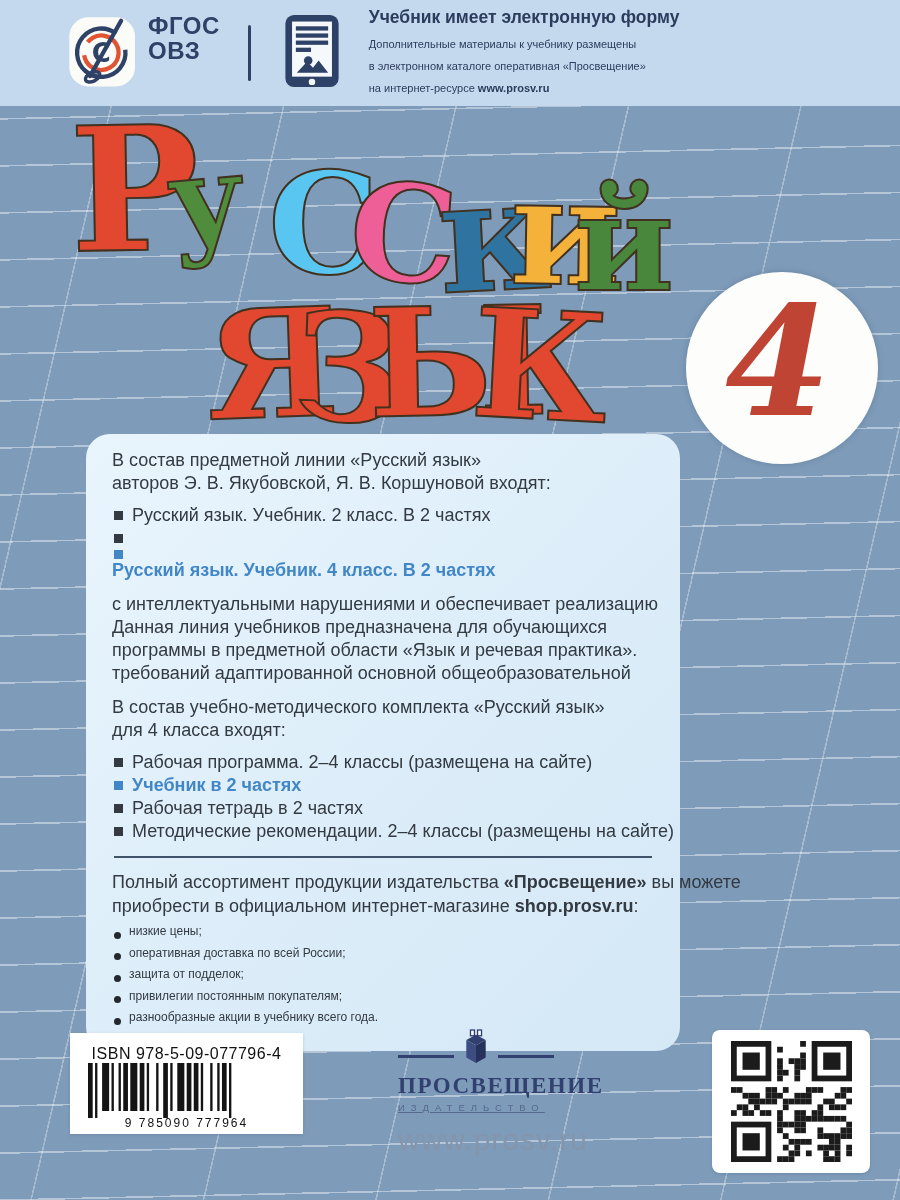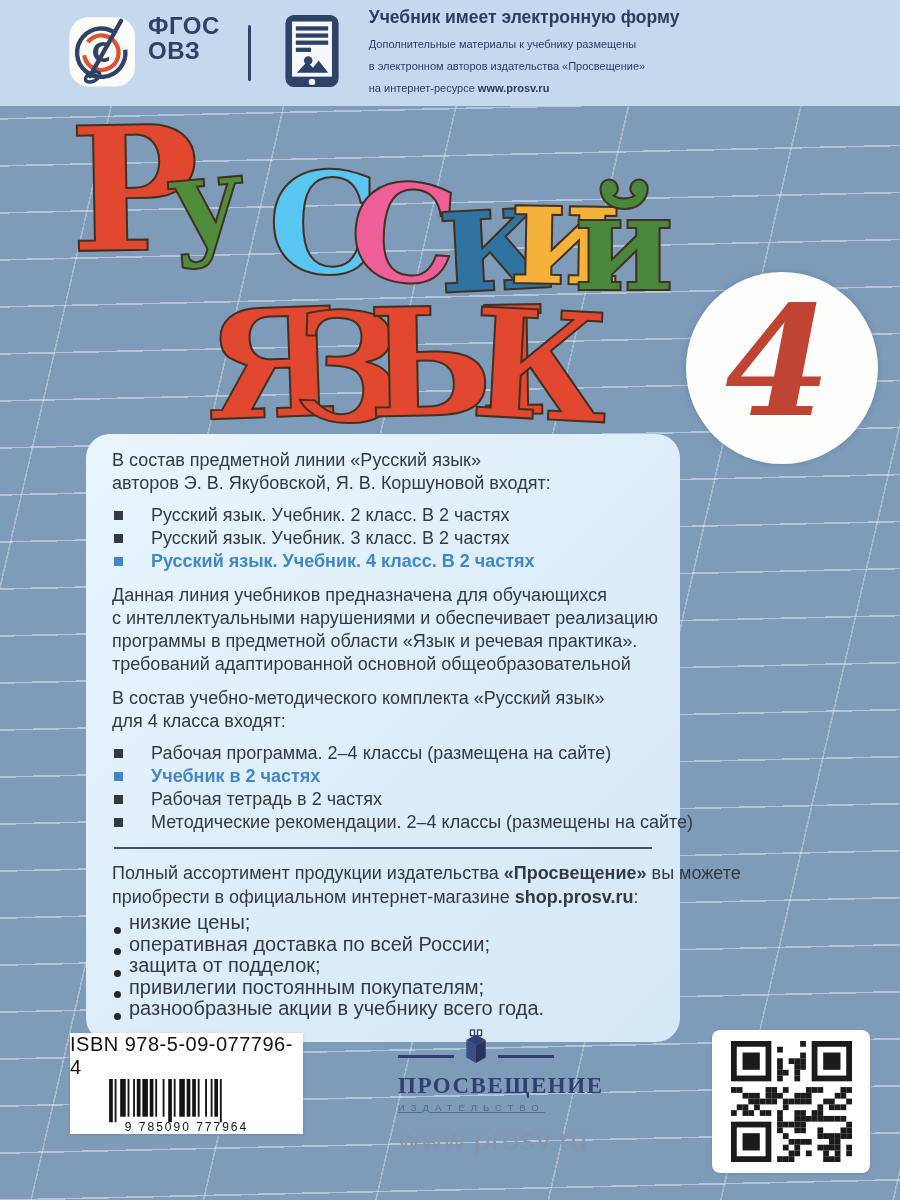--- a/index.html
+++ b/index.html
@@ -75,35 +75,35 @@
   .panel{
     left:86px;top:434px;width:594px;
     background:linear-gradient(135deg,#e9f5fd 0%,#dcedf9 55%,#d5e8f6 100%);
     border-radius:24px;
     padding:15px 26px 22px 26px;box-sizing:border-box;
     color:#333a41;font-size:18px;line-height:23px;
   }
   .p-line{white-space:nowrap;}
   .blk{margin-bottom:9px;}
   .blk-b{margin-bottom:11px;}
-  .li{display:flex;align-items:flex-start;white-space:nowrap;gap:19px;}
+  .li{display:flex;align-items:flex-start;white-space:nowrap;}
   .li .sq{flex:0 0 auto;width:9px;height:9px;background:currentColor;margin:7px 9px 0 2px;}
   .li.hl{font-weight:bold;}
   .divider{height:0;border-top:2px solid #41526b;margin:13px 2px 12px 2px;}
   .shop-line{white-space:nowrap;line-height:24px;}
-  .rli{display:flex;align-items:flex-end;white-space:nowrap;line-height:21.5px;font-size:20px;}
+  .rli{display:flex;align-items:center;white-space:nowrap;line-height:21.5px;font-size:12px;}
   .rli .dot{flex:0 0 auto;width:7px;height:7px;border-radius:50%;background:#23282e;margin:7px 8px 0 2px;}
 
   
   .barcode-box{
     left:70px;top:1033px;width:233px;height:101px;background:#fff;
     display:flex;flex-direction:column;align-items:center;z-index:2;
     box-shadow:0 1px 3px rgba(40,60,90,.2);
   }
-  .isbn{font-size:20px;color:#111;margin-top:0;letter-spacing:.5px;}
+  .isbn{font-size:16px;color:#111;margin-top:12px;letter-spacing:.5px;}
   .bc-digits{font-size:12px;color:#111;letter-spacing:2px;margin-top:-3px;}
   .publisher{
     left:398px;top:1028px;width:212px;z-index:2;
     display:flex;flex-direction:column;align-items:flex-start;color:#32406f;
   }
   .pub-toprow{display:flex;align-items:center;gap:7px;}
   .pub-rule{width:56px;height:3px;background:#32406f;margin-top:14px;}
   .pub-name{font-family:"Liberation Serif", serif;font-weight:bold;font-size:23px;letter-spacing:1.5px;margin-top:3px;white-space:nowrap;}
   .pub-sub{font-size:9.5px;letter-spacing:6px;color:#55688e;margin-top:3px;white-space:nowrap;text-decoration:underline;}
   .pub-site{font-size:30px;color:#8touch595ab;color:#8595ab;margin-top:10px;letter-spacing:1px;}
@@ -148,21 +148,21 @@
         <rect x="13" y="36.5" width="16" height="4.5" fill="#2e4166"></rect>
         <circle cx="26" cy="50" r="4.5" fill="#2e4166"></circle>
         <polygon points="14,63 25,51 31,57.5 37,50 47,63" fill="#2e4166"></polygon>
         <circle cx="30" cy="72.5" r="3.4" fill="#f6f9fc"></circle>
       </svg>
     </span>
 
     <div class="hdr-textblock">
       <div class="hdr-title">Учебник имеет электронную форму</div>
       <div class="hdr-line">Дополнительные материалы к учебнику размещены</div>
-      <div class="hdr-line">в электронном авторов издательства «Просвещение»</div>
+      <div class="hdr-line">в электронном каталоге оперативная «Просвещение»</div>
       <div class="hdr-line"><span>на интернет-ресурсе </span><span class="bold">www.prosv.ru</span></div>
     </div>
   </div>
 
   <div>
     <span class="tl l0" style="color: rgb(226, 72, 47);">Р</span>
     <span class="tl l1" style="color: rgb(79, 141, 60);">у</span>
     <span class="tl l2" style="color: rgb(88, 198, 240);">С</span>
     <span class="tl l3" style="color: rgb(238, 95, 152);">С</span>
     <span class="tl l4" style="color: rgb(47, 116, 160);">к</span>
@@ -185,31 +185,30 @@
       <div class="p-line">авторов Э. В. Якубовской, Я. В. Коршуновой входят:</div>
     </div>
 
     <div class="blk-b">
       <div class="li">
           <span class="sq"></span>
           <span>Русский язык. Учебник. 2 класс. В 2 частях</span>
         </div>
       <div class="li">
           <span class="sq"></span>
-          <span>Русский язык. Учебник. 3 класс. В 2 частях</span>
-        </div>
-      <div class="li hl" style="color: rgb(65, 135, 200);">
+        </div>
+      <div class="li hl" style="color: rgb(65, 135, 200); flex-direction: column;">
           <span class="sq"></span>
           <span>Русский язык. Учебник. 4 класс. В 2 частях</span>
         </div>
     </div>
 
     <div class="blk-b">
+      <div class="p-line">с интеллектуальными нарушениями и обеспечивает реализацию</div>
       <div class="p-line">Данная линия учебников предназначена для обучающихся</div>
-      <div class="p-line">с интеллектуальными нарушениями и обеспечивает реализацию</div>
       <div class="p-line">программы в предметной области «Язык и речевая практика».</div>
       <div class="p-line">требований адаптированной основной общеобразовательной</div>
     </div>
 
     <div class="blk">
       <div class="p-line">В состав учебно-методического комплекта «Русский язык»</div>
       <div class="p-line">для 4 класса входят:</div>
     </div>
 
     <div>

